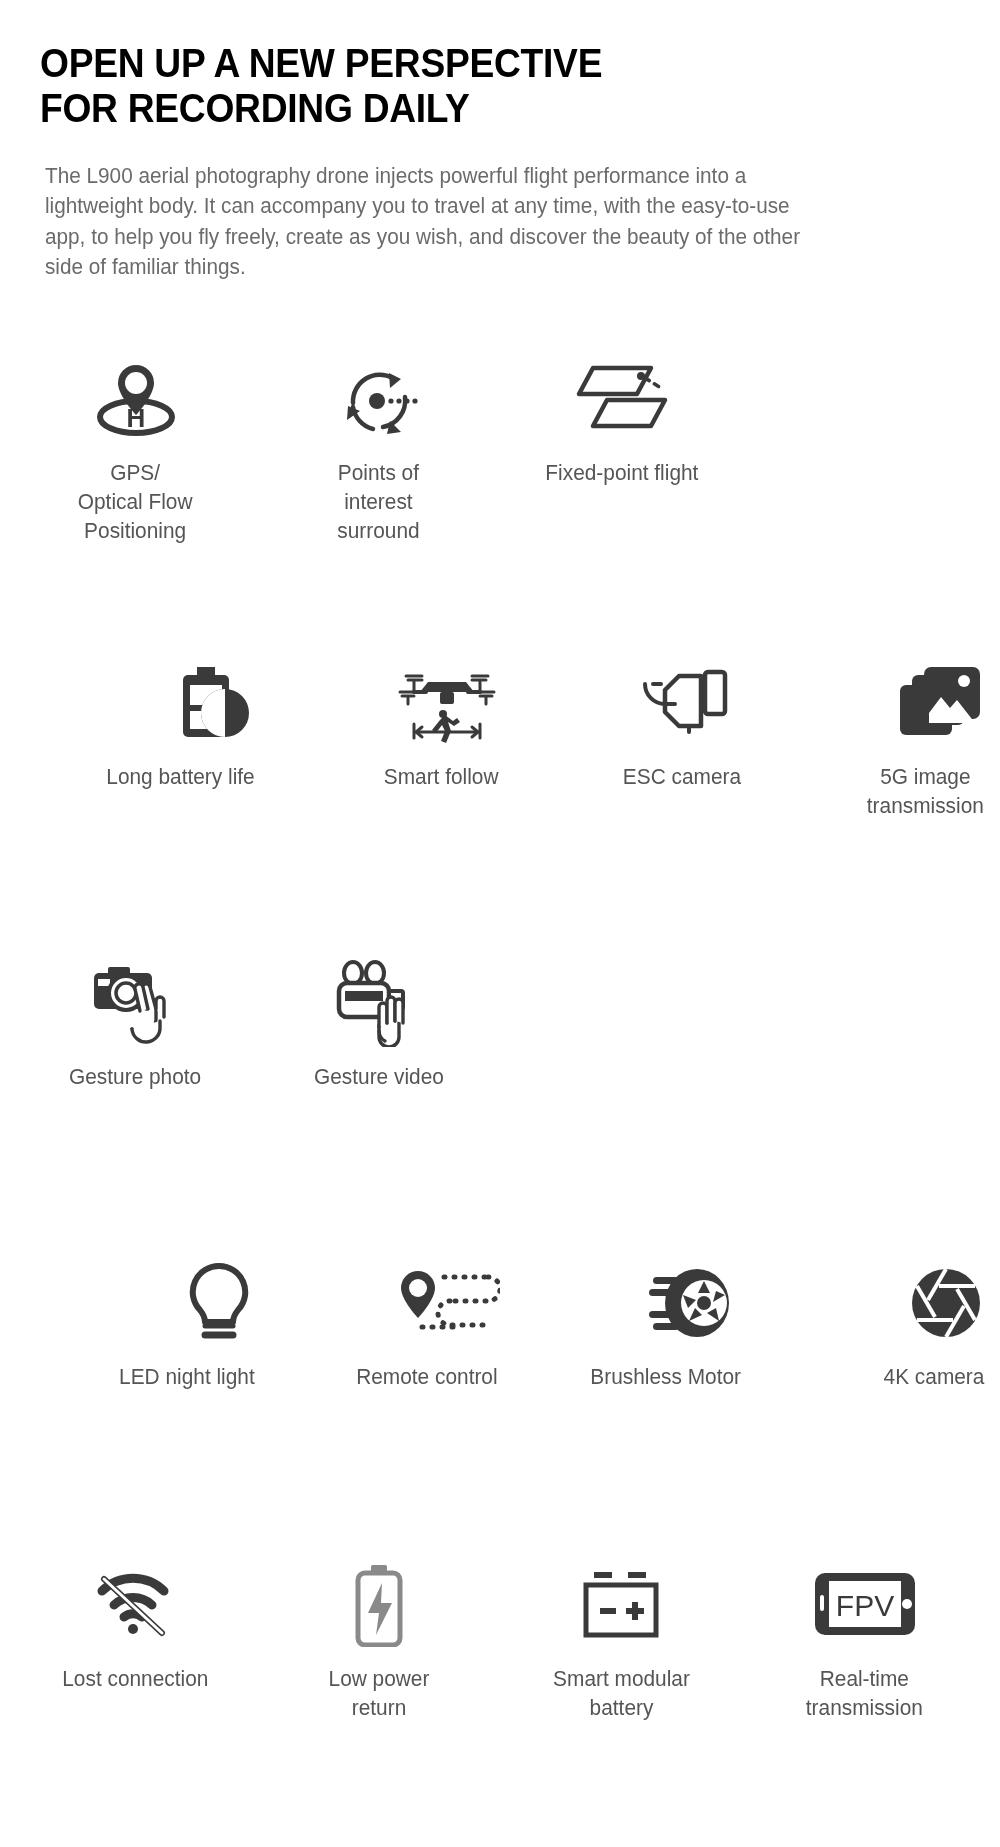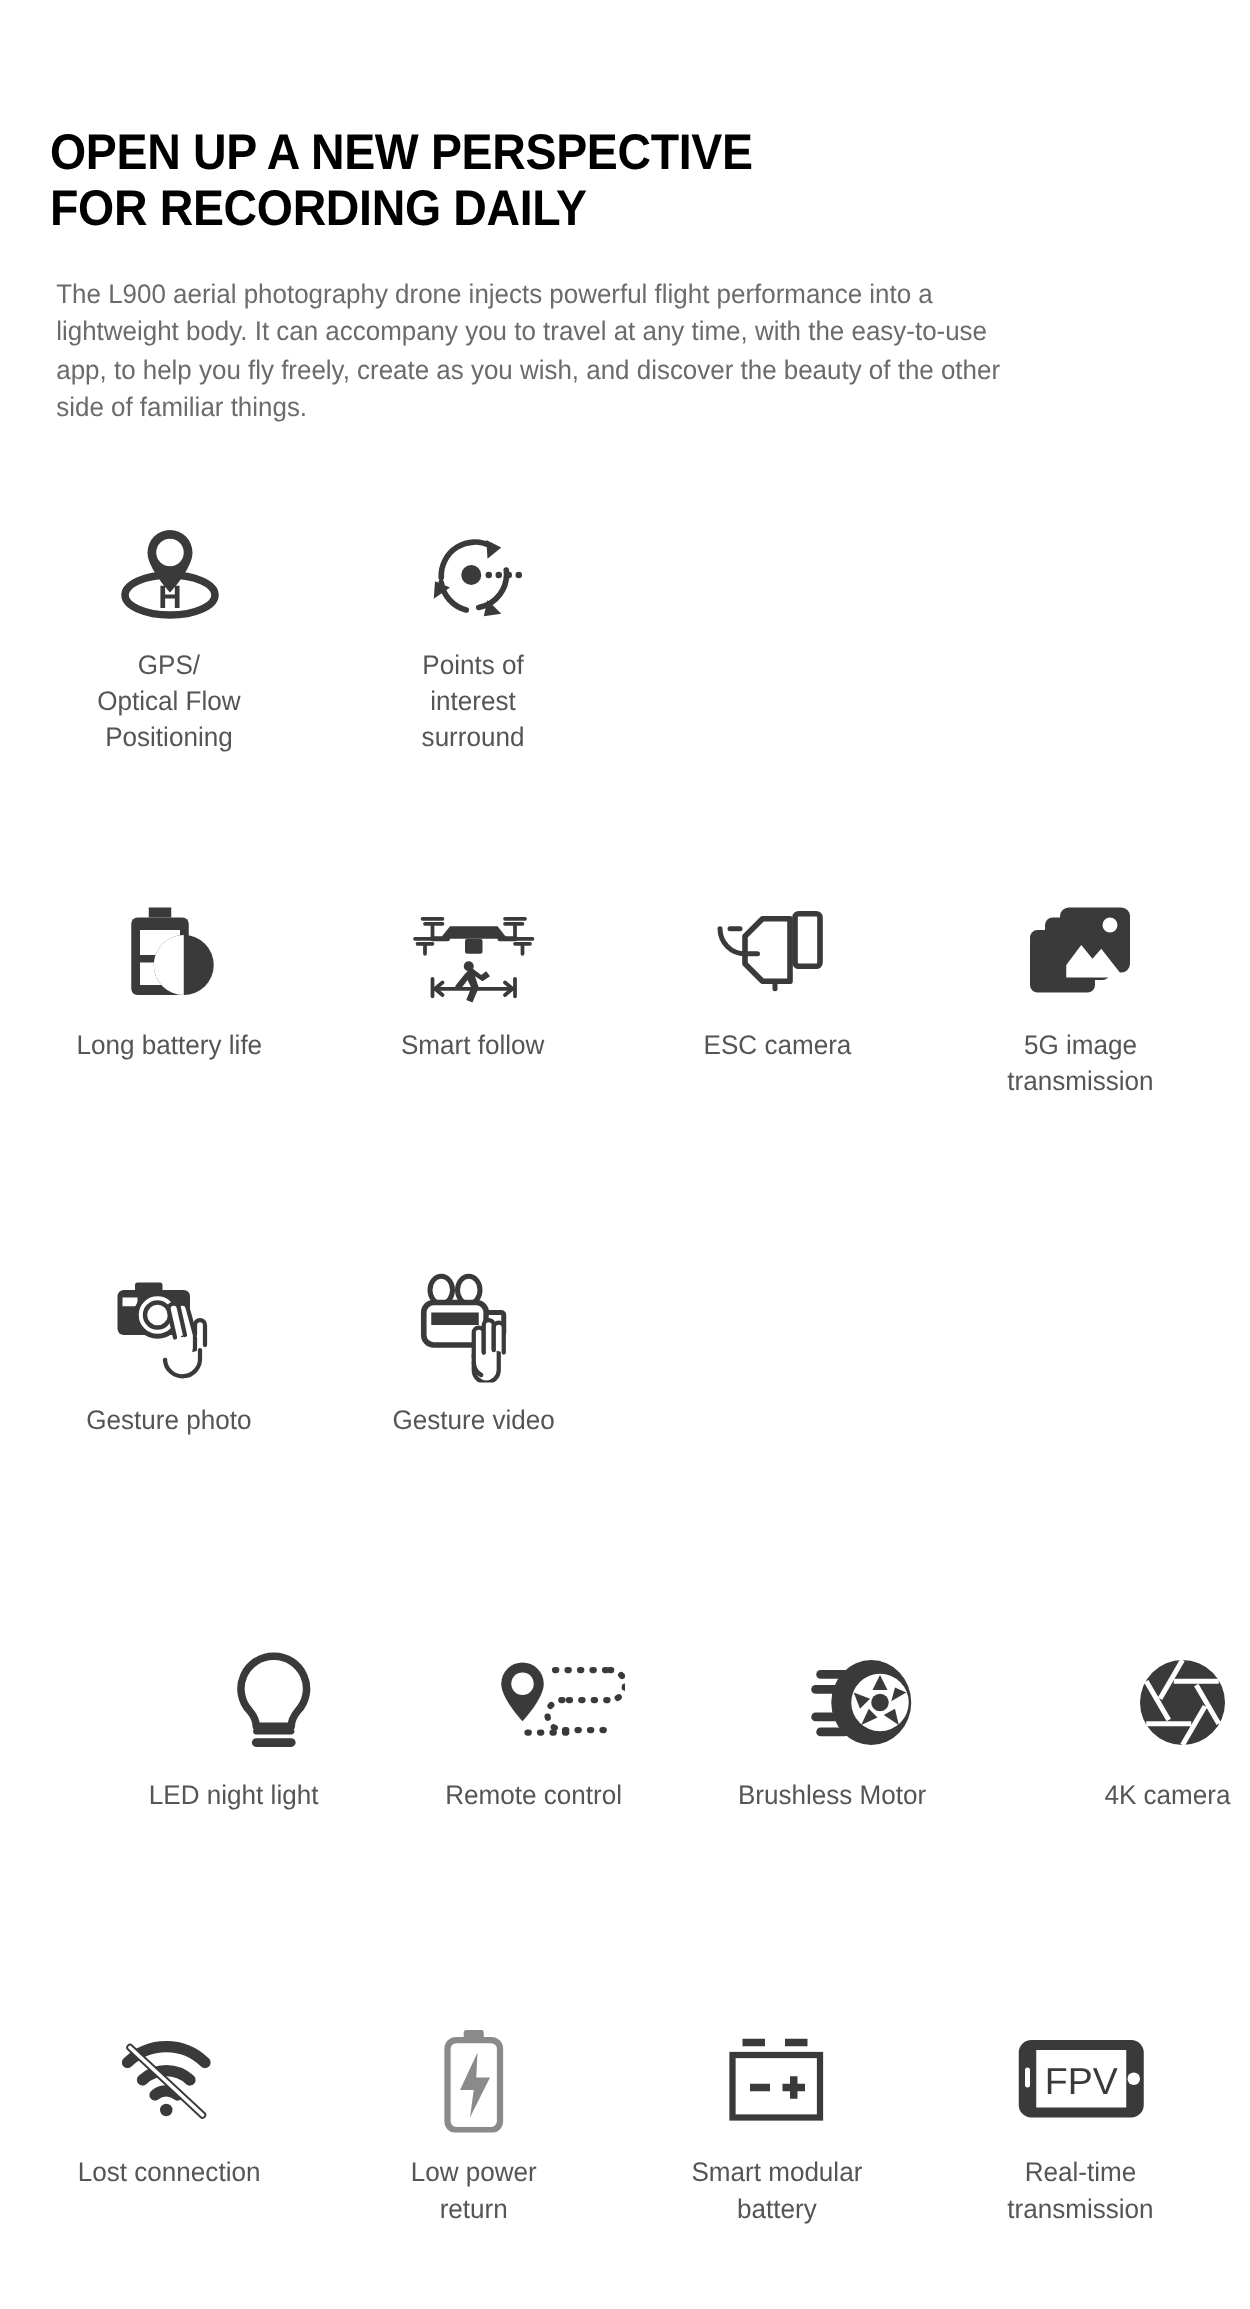--- a/index.html
+++ b/index.html
@@ -11,21 +11,21 @@
   }
   .page {
     width: 1000px;
     height: 1847px;
     position: relative;
     background: #ffffff;
     overflow: hidden;
   }
 
   
-  .header { padding: 100px 40px 0 40px; }
+  .header { padding: 41px 40px 0 40px; }
   .headline {
     font-family: "Liberation Sans", sans-serif;
     font-weight: 700;
     font-size: 40px;
     line-height: 1.12;
     letter-spacing: -0.3px;
     color: #000000;
     transform: scaleX(0.93);
     transform-origin: left center;
     white-space: pre-line;
@@ -70,21 +70,21 @@
     font-family: "Liberation Sans", sans-serif;
     font-size: 21.5px;
     line-height: 1.36;
     color: #555555;
     text-align: center;
     white-space: pre-line;
     transform: scaleX(0.97);
   }
   
   .row-1 .cell { height: 252px; }
-  .row-2 .cell { height: 248px; }
+  .row-2 .cell { height: 248px; align-items: flex-end; }
   .row-3 .cell { height: 248px; }
   .row-4 .cell { height: 250px; align-items: flex-end; }
   .row-5 .cell { height: 240px; }
 </style>
 </head>
 <body>
 
 <div class="page">
 
   <div class="header">
@@ -126,20 +126,31 @@
             <circle cx="70" cy="42" r="2.6"></circle>
               <circle cx="78" cy="42" r="2.6"></circle>
           </g>
         </svg>
       </div>
       <div class="label">Points of
 interest
 surround</div>
     </div>
 
+    <div class="cell">
+      <div class="icon-box">
+        <svg width="110" height="74" viewBox="0 0 110 74" fill="none" stroke="#3a3a3a" stroke-width="4.5" stroke-linejoin="round">
+          <path d="M26 6 h58 l-14 26 h-58 z" stroke-linecap="round"></path>
+          <path d="M40 38 h58 l-14 26 h-58 z" stroke-linecap="round"></path>
+          <circle cx="74" cy="14" r="4" fill="#3a3a3a" stroke="none"></circle>
+          <path d="M78 16 l16 10" stroke-width="3.6" stroke-dasharray="5 6" stroke-linecap="round"></path>
+        </svg>
+      </div>
+      <div class="label">Fixed-point flight</div>
+    </div>
   </div>
 
   <div class="grid row-2">
 
     <div class="cell">
       <div class="icon-box">
         <svg width="86" height="80" viewBox="0 0 86 80" fill="none">
           <rect x="26" y="4" width="18" height="8" fill="#3a3a3a"></rect>
           <rect x="12" y="12" width="46" height="62" rx="5" fill="#3a3a3a"></rect>
           <rect x="19" y="22" width="32" height="20" fill="#ffffff"></rect>

